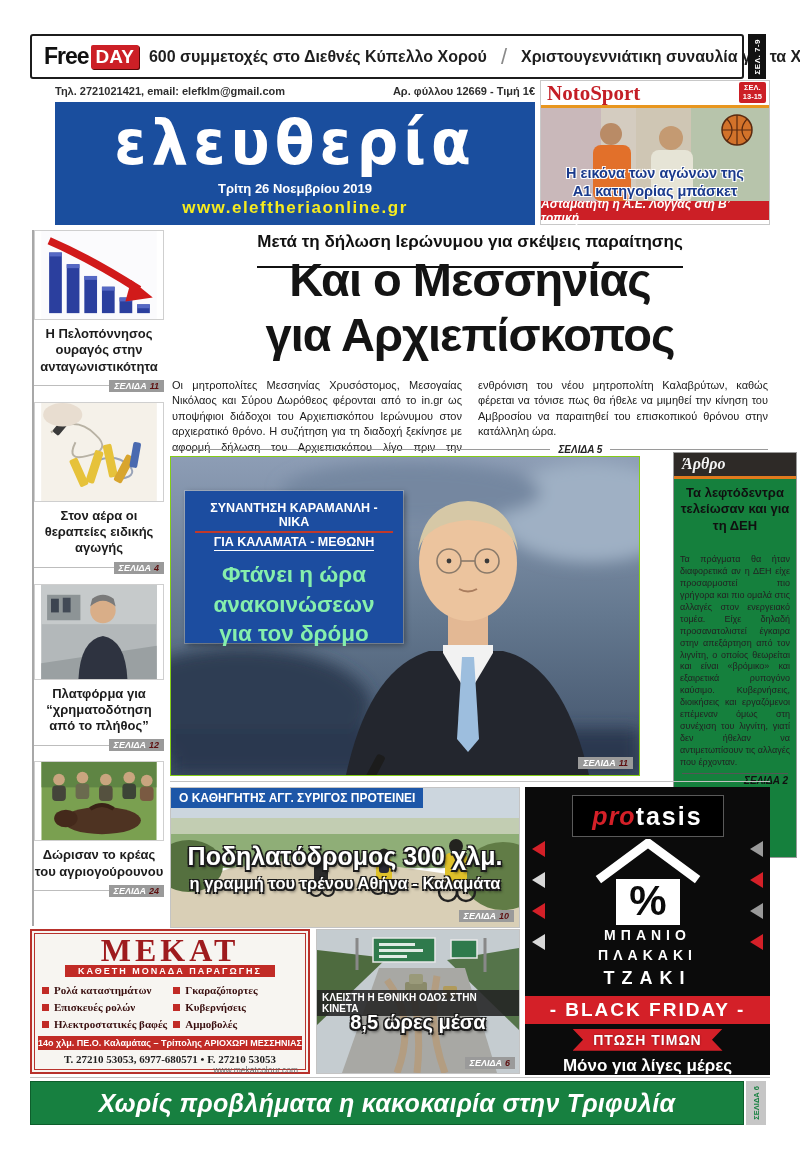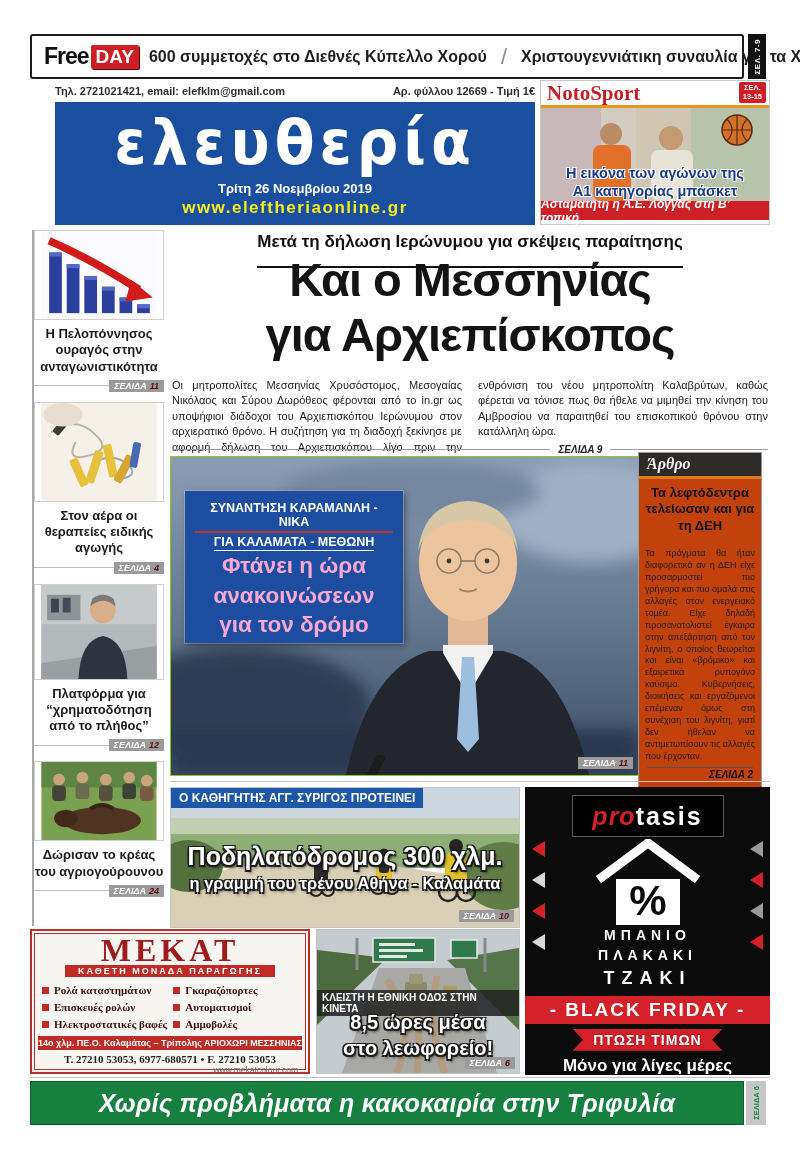--- a/index.html
+++ b/index.html
@@ -67,29 +67,29 @@
   .lead-rule .l1 { flex:2.4; } .lead-rule .l2 { flex:1; }
   .lead-rule .pref { font-size:10px; font-weight:800; font-style:italic; color:#222; }
 
   
   .photo-main { position:absolute; left:170px; top:456px; width:470px; height:320px; overflow:hidden; border:1px solid #84cc16; }
   .photo-main svg { display:block; }
   .meeting { position:absolute; left:14px; top:34px; width:218px; height:152px; background:#1c4da0;
              padding:10px 10px 0; box-shadow:0 0 0 1px rgba(255,255,255,.25), 2px 2px 6px rgba(0,0,0,.4); }
   .m-k1 { font-size:12.5px; font-weight:800; color:#fff; text-align:center; border-bottom:2px solid #c0392b; padding-bottom:2px; }
   .m-k2 { font-size:12.5px; font-weight:800; color:#fff; text-align:center; border-bottom:1px solid #fff; width:fit-content; margin:2px auto 0; padding-bottom:1px; }
-  .m-big { text-align:center; color:#f9a8d4; font-weight:800; font-size:22.5px; line-height:1.32; }
+  .m-big { margin-top:9px; text-align:center; color:#86efac; font-weight:800; font-size:22.5px; line-height:1.32; }
   .m-big span { display:block; }
   .photo-badge { position:absolute; right:6px; bottom:6px; }
 
   
-  .arthro { position:absolute; left:638px; top:452px; width:124px; height:406px; border:1px solid #9a9a9a; background:#c2410c; }
+  .arthro { position:absolute; left:673px; top:452px; width:124px; height:406px; border:1px solid #9a9a9a; background:#15803d; }
   .a-head { background:#2e2a27; color:#f3f3f3; font-family:"Liberation Serif", serif; font-style:italic; font-weight:700;
             font-size:16px; padding:2px 8px 3px; border-bottom:3px solid #e07a1e; }
-  .a-title { font-size:13px; font-weight:800; text-align:center; color:#101010; margin:6px 4px 14px; line-height:1.25; }
+  .a-title { font-size:13px; font-weight:800; text-align:center; color:#101010; margin:6px 4px 20px; line-height:1.25; }
   .a-body { font-size:9px; line-height:1.33; text-align:justify; color:#222; padding:0 6px; }
   .a-foot { border-top:1px solid #555; margin:4px 8px 0; text-align:right; font-size:10px; font-weight:800; font-style:italic; color:#111; padding-top:1px; }
 
   
   .bike { position:absolute; left:170px; top:787px; width:350px; height:141px; overflow:hidden; border:1px solid #c4c4c4; }
   .bike-label { position:absolute; left:0; top:0; background:#1d57a8; color:#fff; font-weight:800; font-size:12px; padding:3px 8px; }
   .outline-dark { text-shadow:-1.5px -1.5px 0 #1c1c1c,1.5px -1.5px 0 #1c1c1c,-1.5px 1.5px 0 #1c1c1c,1.5px 1.5px 0 #1c1c1c,2px 3px 3px rgba(0,0,0,.55); }
   .bike-h1 { position:absolute; top:54px; width:100%; text-align:center; color:#fff; font-weight:800; font-size:25px; }
   .bike-h2 { position:absolute; top:86px; width:100%; text-align:center; color:#fff; font-weight:800; font-size:16.5px; }
   .bike-badge { position:absolute; right:5px; bottom:5px; }
@@ -302,21 +302,21 @@
   <div class="kicker">
     <span>Μετά τη δήλωση Ιερώνυμου για σκέψεις παραίτησης</span>
   </div>
   <div class="headline">
     <span>Και ο Μεσσηνίας</span>
     <span>για Αρχιεπίσκοπος</span>
   </div>
   <div class="lead-body">Οι μητροπολίτες Μεσσηνίας Χρυσόστομος, Μεσογαίας Νικόλαος και Σύρου Δωρόθεος φέρονται από το in.gr ως υποψήφιοι διάδοχοι του Αρχιεπισκόπου Ιερώνυμου στον αρχιερατικό θρόνο. Η συζήτηση για τη διαδοχή ξεκίνησε με αφορμή δήλωση του Αρχιεπισκόπου λίγο πριν την ενθρόνιση του νέου μητροπολίτη Καλαβρύτων, καθώς φέρεται να τόνισε πως θα ήθελε να μιμηθεί την κίνηση του Αμβροσίου να παραιτηθεί του επισκοπικού θρόνου στην κατάλληλη ώρα.</div>
   <div class="lead-rule">
     <div class="bline l1"></div>
-    <span class="pref">ΣΕΛΙΔΑ 9</span>
+    <span class="pref">ΣΕΛΙΔΑ 5</span>
     <div class="bline l2"></div>
   </div>
 
   <div class="photo-main">
     <svg width="468" height="318" viewBox="0 0 468 318" preserveAspectRatio="none">
       <defs>
         <linearGradient id="pg" x1="0" y1="0" x2="0" y2="1">
           <stop offset="0" stop-color="#8d9db5"></stop>
             <stop offset=".5" stop-color="#64788f"></stop>
             <stop offset="1" stop-color="#3f5068"></stop>
@@ -440,21 +440,21 @@
     <div class="mk-logo">MEKAT</div>
     <div class="mk-sub">ΚΑΘΕΤΗ ΜΟΝΑΔΑ ΠΑΡΑΓΩΓΗΣ</div>
     <div class="mk-list">
       <div class="mk-col">
         <div class="mk-item">Ρολά καταστημάτων</div>
         <div class="mk-item">Επισκευές ρολών</div>
         <div class="mk-item">Ηλεκτροστατικές βαφές</div>
       </div>
       <div class="mk-col">
         <div class="mk-item">Γκαραζόπορτες</div>
-        <div class="mk-item">Αυτοματισμοί</div>
+        <div class="mk-item">Κυβερνήσεις</div>
         <div class="mk-item">Αμμοβολές</div>
       </div>
     </div>
     <div class="mk-loc">14ο χλμ. ΠΕ.Ο. Καλαμάτας – Τρίπολης  ΑΡΙΟΧΩΡΙ ΜΕΣΣΗΝΙΑΣ</div>
     <div class="mk-phone">Τ. 27210 53053, 6977-680571 • F. 27210 53053</div>
     <div class="mk-url">www.mekatcolour.com</div>
   </div>
 
   <div class="kineta">
     <svg width="202" height="143" viewBox="0 0 202 143" preserveAspectRatio="none">
@@ -472,21 +472,20 @@
         <line x1="40" y1="8" x2="40" y2="40" stroke="#888" stroke-width="3"></line>
           <line x1="168" y1="8" x2="168" y2="42" stroke="#888" stroke-width="3"></line>
       </g>
       <rect x="88" y="52" width="22" height="16" rx="2" fill="#8a8a6a"></rect>
         <rect x="92" y="44" width="14" height="10" rx="2" fill="#9a9a7a"></rect>
       <rect x="126" y="56" width="14" height="12" rx="2" fill="#b09a5a"></rect>
     </svg>
     <div class="kin-label">ΚΛΕΙΣΤΗ Η ΕΘΝΙΚΗ ΟΔΟΣ ΣΤΗΝ ΚΙΝΕΤΑ</div>
     <div class="kin-h outline-dark">
       <span>8,5 ώρες μέσα</span>
-      <span>στο λεωφορείο!</span>
     </div>
     <div class="kin-badge badge">
       <span>ΣΕΛΙΔΑ</span><b>6</b>
     </div>
   </div>
 
   <div class="hr-bot"></div>
 
   <div class="greenbar">
     <span>Χωρίς προβλήματα η κακοκαιρία στην Τριφυλία</span>

